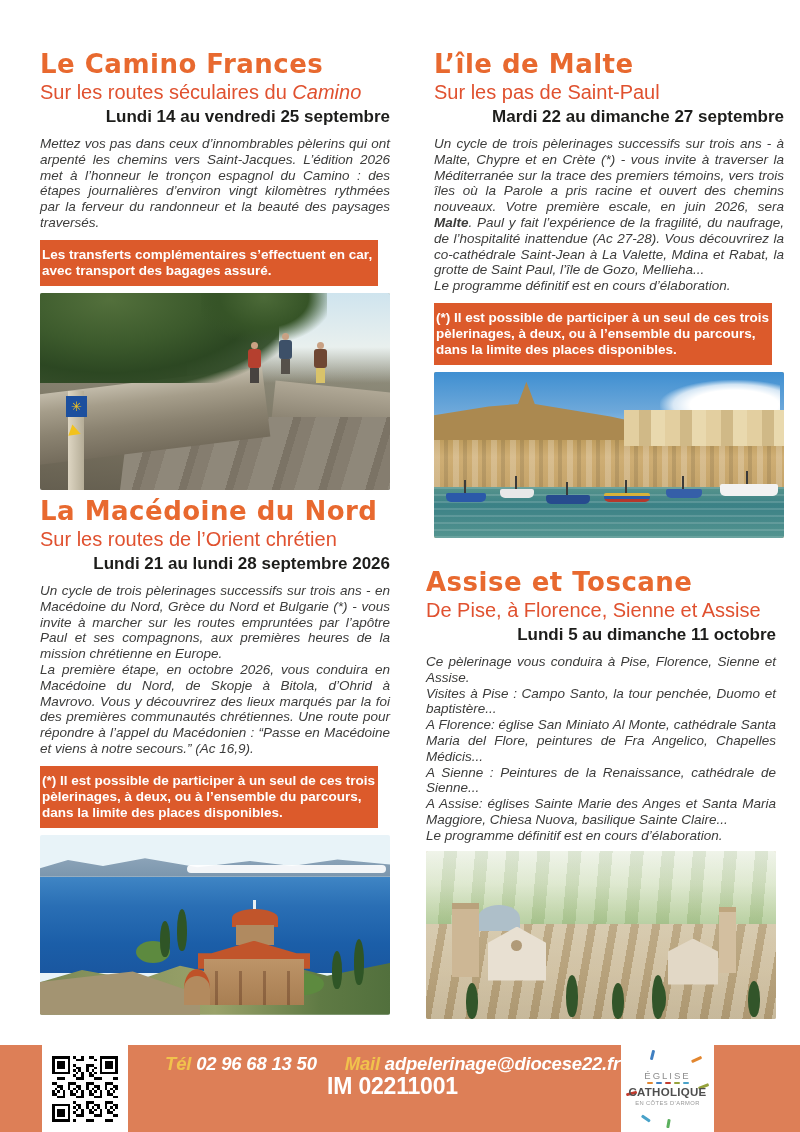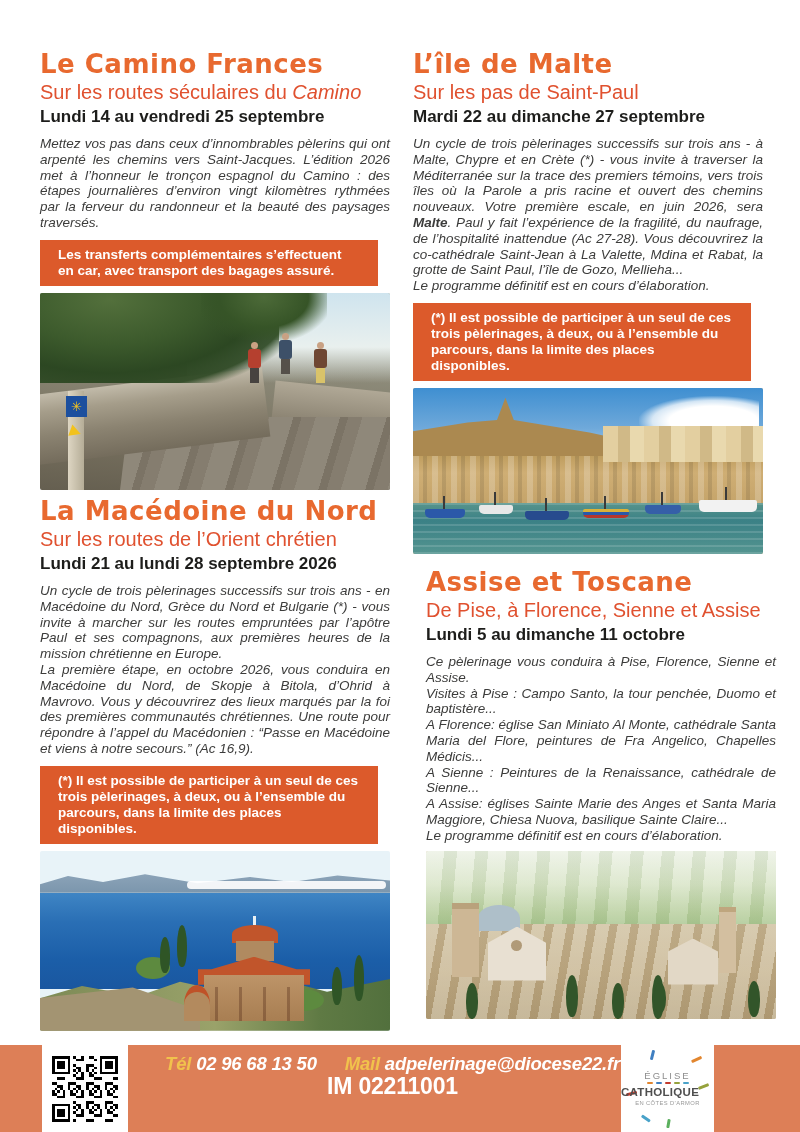--- a/index.html
+++ b/index.html
@@ -4,47 +4,47 @@
 <style>
   * { margin:0; padding:0; box-sizing:border-box; }
   html,body { background:#888; }
   .page {
     position:relative; width:800px; height:1132px; margin:0 auto;
     background:#ffffff; overflow:hidden;
     font-family:"Liberation Sans", sans-serif;
   }
   .sec { position:absolute; width:350px; }
   .sec-camino    { left:40px;  top:50px;  }
-  .sec-malte     { left:413px; top:50px;  }
+  .sec-malte     { left:434px; top:50px;  }
   .sec-macedoine { left:40px;  top:497px; }
   .sec-assise    { left:426px; top:568px; }
 
   .title {
     font-family:"DejaVu Sans", sans-serif;
     font-size:26px; font-weight:800; letter-spacing:0.5px;
     color:#e8692f; line-height:1.1; margin-bottom:2px;
   }
   .subtitle {
     font-size:20px; font-weight:400; color:#e0512f;
     line-height:1.15; margin-bottom:3px;
   }
   .subtitle i { font-style:italic; }
   .date {
     font-size:17px; font-weight:700; color:#1d1d1b;
-    line-height:1.2; margin-bottom:9px;
+    line-height:1.2; margin-bottom:9px;text-align:right;
   }
   .body {
     font-size:13.5px; line-height:15.8px; color:#3c3c3b;
     text-align:justify;
     font-style:italic;
   }
   .hbox {
     margin-top:9px; background:#dc5a2b; color:#ffffff;
     font-weight:700; font-size:13.5px; line-height:16px;
-    padding:7px 18px; width:338px; text-align:left;
+    padding:7px 2px; width:338px; text-align:left;
   }
   .photo { position:relative; width:350px; overflow:hidden; border-radius:2px; margin-top:7px; }
   .photo div { position:absolute; }
 
   
   .photo-camino { height:197px;
     background:linear-gradient(185deg,#9aa390 0%,#8d8b7a 38%,#7b7462 68%,#655f50 100%); }
   .cam-sky   { top:0; right:0; width:58%; height:46%;
     background:linear-gradient(180deg,#cfe4ee 0%,#e9f0ee 60%,rgba(233,240,238,0) 100%); }
   .cam-trees { top:-40px; left:-34px; width:78%; height:66%;
@@ -170,21 +170,21 @@
   .f-line2   { font-size:18.5px; line-height:23px;font-style:italic; }
   .f-label   { color:#f1c24c; }
   .f-sep     { display:inline-block; width:18px; }
   .f-im      { font-size:23px; line-height:23px; }
 
   .logo { position:relative; width:100%; height:100%; }
   .logo-eglise { position:absolute; top:25px; width:100%; text-align:center;
     font-size:9.5px; letter-spacing:2px; color:#8d8d8d; }
   .logo-dashes { position:absolute; top:37px; width:100%; display:flex; gap:3px; justify-content:center; }
   .logo-dashes span { width:6px; height:2px; border-radius:1px; }
-  .logo-cath { position:absolute; top:41px; width:100%; text-align:left;
+  .logo-cath { position:absolute; top:41px; width:100%; text-align:center;
     font-size:11.5px; font-weight:700; color:#4f4f4f; letter-spacing:0.3px; }
   .logo-sub  { position:absolute; top:55px; width:100%; text-align:center;
     font-size:5.8px; color:#9a9a9a; letter-spacing:0.4px; }
   .ld { position:absolute; border-radius:1px; }
   .ld1 { left:30px; top:5px;  width:2.5px; height:10px; transform:rotate(14deg); background:#3f7fc1; }
   .ld2 { right:12px; top:13px; width:11px; height:2.5px; transform:rotate(-25deg); background:#e2862f; }
   .ld3 { left:5px;  top:47px; width:11px; height:2.5px; transform:rotate(-14deg); background:#c23b2e; }
   .ld4 { right:5px; top:40px; width:11px; height:2.5px; transform:rotate(-22deg); background:#96a23c; }
   .ld5 { left:20px; bottom:13px; width:10px; height:2.5px; transform:rotate(35deg); background:#49a2c9; }
   .ld6 { left:46px; bottom:4px;  width:2.5px; height:9px; transform:rotate(10deg); background:#5bb05e; }

